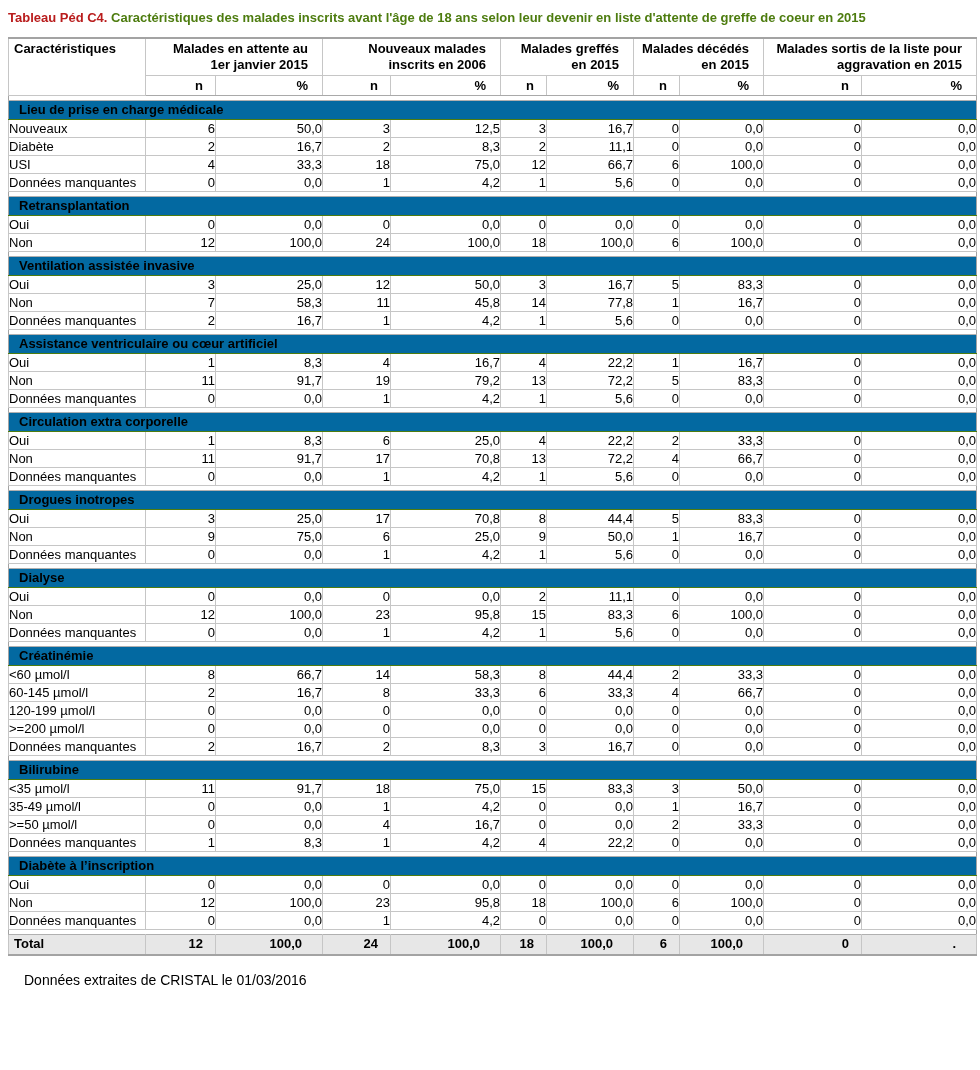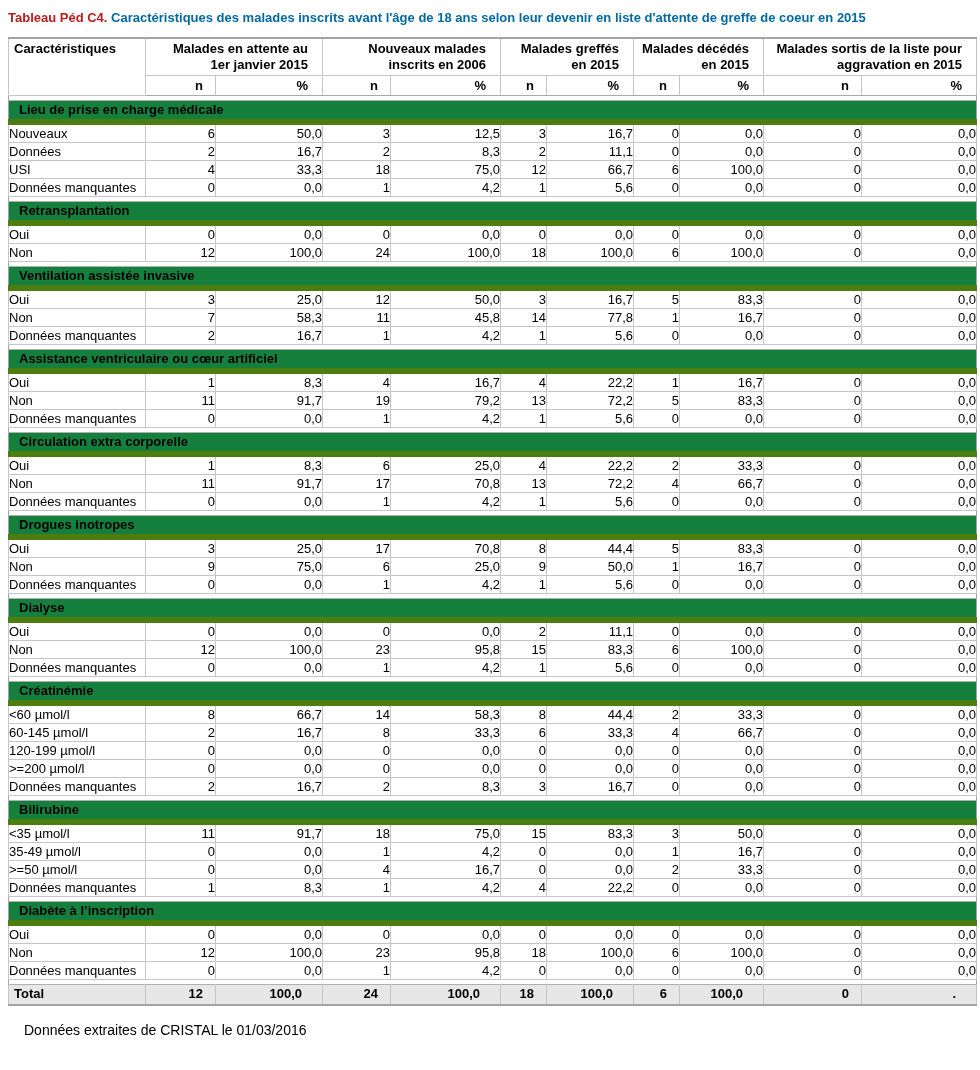--- a/index.html
+++ b/index.html
@@ -1,21 +1,21 @@
 <!DOCTYPE html>
 <html lang="fr"><head>
 <meta charset="utf-8">
 <style>
   html, body { margin:0; padding:0; background:#ffffff; }
   body { font-family:"Liberation Sans", sans-serif; color:#000; }
   .page { width:980px; height:1070px; box-sizing:border-box; overflow:hidden; }
 
   .title { padding:10px 8px 12px 8px; font-size:13px; font-weight:bold; line-height:15px; }
   .title-prefix { color:#b91c1c; }
-  .title-text { color:#0369a1;text-align:right; }
+  .title-text { color:#4d7c0f;text-align:right; }
 
   table.stat {
     border-collapse:collapse;
     table-layout:fixed;
     width:968px;
     margin-left:8px;
     border:1px solid #a3a3a3;
     border-top-width:2px;
     border-bottom-width:2px;
     background:#ffffff;
@@ -33,25 +33,25 @@
   th.sub-th { height:17px; line-height:15px; padding:1px 2px; }
   th.sub-th-n { text-align:right; padding-right:12px; }
   th.sub-th-pct { text-align:right; padding-right:14px; }
   thead tr:last-child th { border-bottom:1px solid #a9a9a9; }
 
   tbody td { border:1px solid #c6c6c6; vertical-align:top; line-height:15px; }
 
   tr.gap-row td { border:none; height:4px; padding:0; background:#ffffff; }
 
   tr.section-row td {
-    background:#15803d;
+    background:#0369a1;
     font-weight:bold;
     border-left:none; border-right:none;
     border-top:1px solid #b0b0b0;
-    border-bottom:6px solid #4d7c0f;
+    border-bottom:1px solid #4d7c0f;
     padding:1px 20px 2px 10px;
     height:15px;
   }
 
   tr.data-row td { padding:1px 0 1px 0; height:15px; }
   td.row-label { text-align:left; padding:1px 30px 1px 5px; }
   td.n-cell { text-align:right; padding-right:12px; padding-left:2px; }
   td.pct-cell { text-align:right; padding-right:20px; padding-left:2px; }
 
   tr.total-row td { background:#e7e7e7; font-weight:bold; border-top:1px solid #b0b0b0; height:16px; padding-top:1px; padding-bottom:2px; }
@@ -119,21 +119,21 @@
           <td class="n-cell">3</td>
           <td class="pct-cell">12,5</td>
           <td class="n-cell">3</td>
           <td class="pct-cell">16,7</td>
           <td class="n-cell">0</td>
           <td class="pct-cell">0,0</td>
           <td class="n-cell">0</td>
           <td class="pct-cell">0,0</td>
         </tr>
         <tr class="data-row">
-          <td class="row-label">Données</td>
+          <td class="row-label">Diabète</td>
           <td class="n-cell">2</td>
           <td class="pct-cell">16,7</td>
           <td class="n-cell">2</td>
           <td class="pct-cell">8,3</td>
           <td class="n-cell">2</td>
           <td class="pct-cell">11,1</td>
           <td class="n-cell">0</td>
           <td class="pct-cell">0,0</td>
           <td class="n-cell">0</td>
           <td class="pct-cell">0,0</td>

